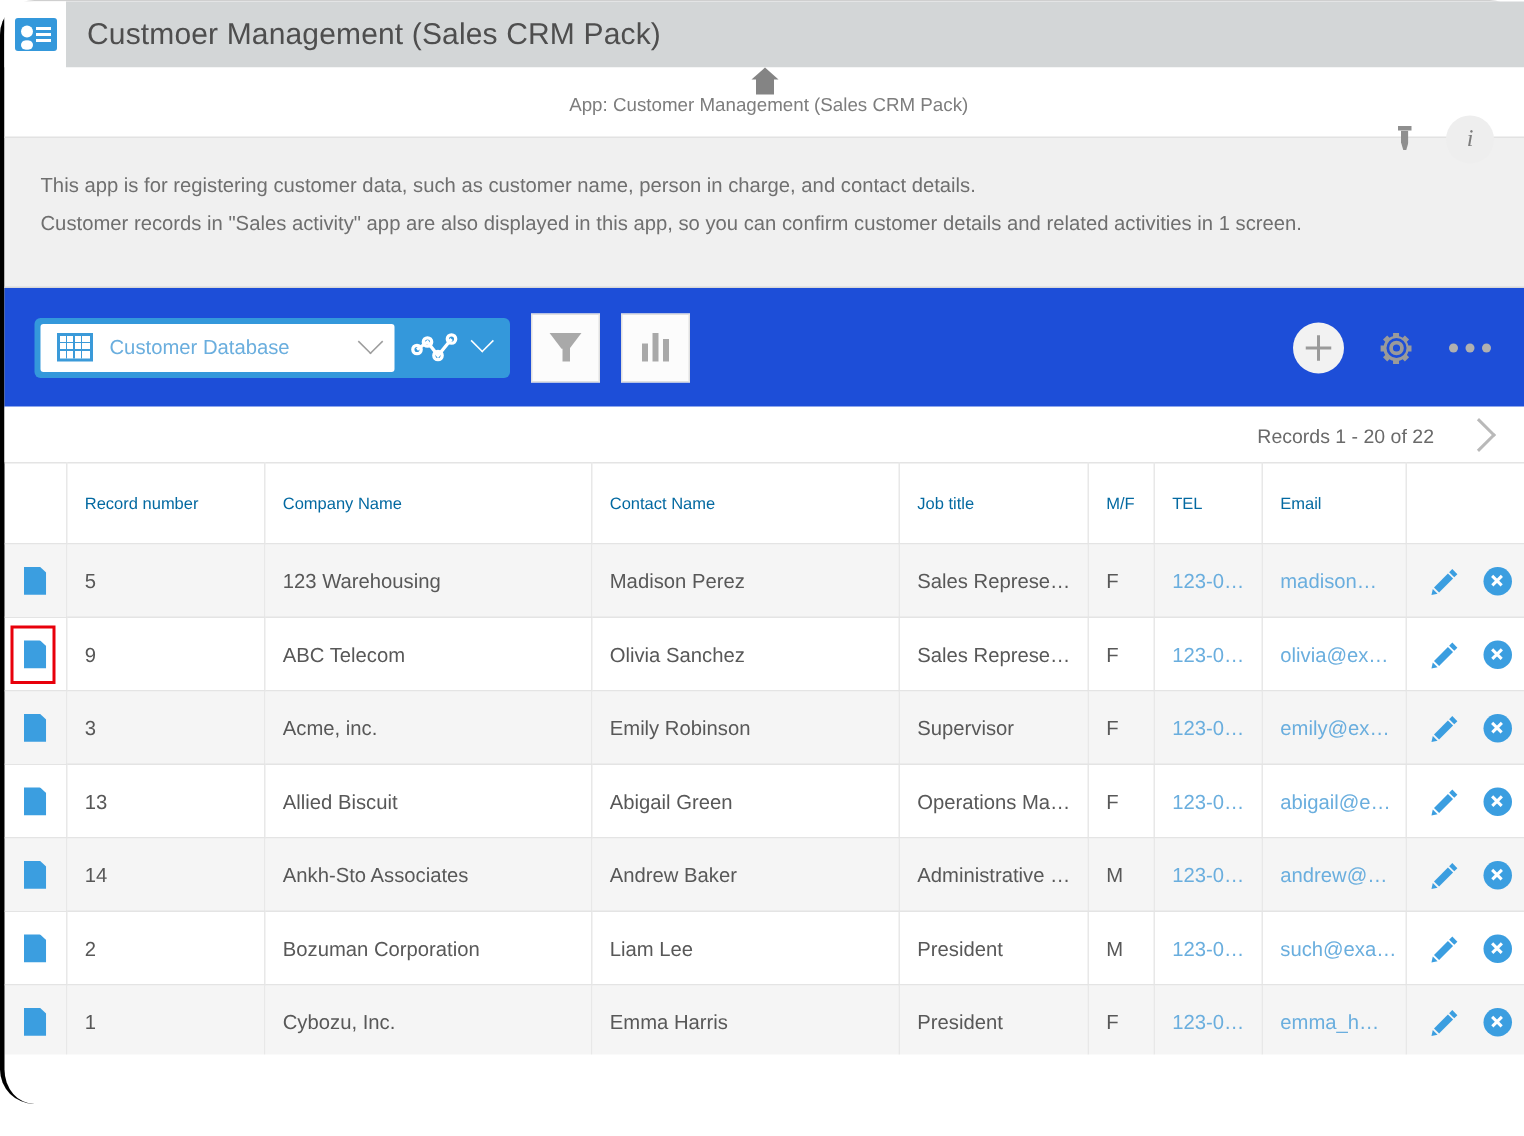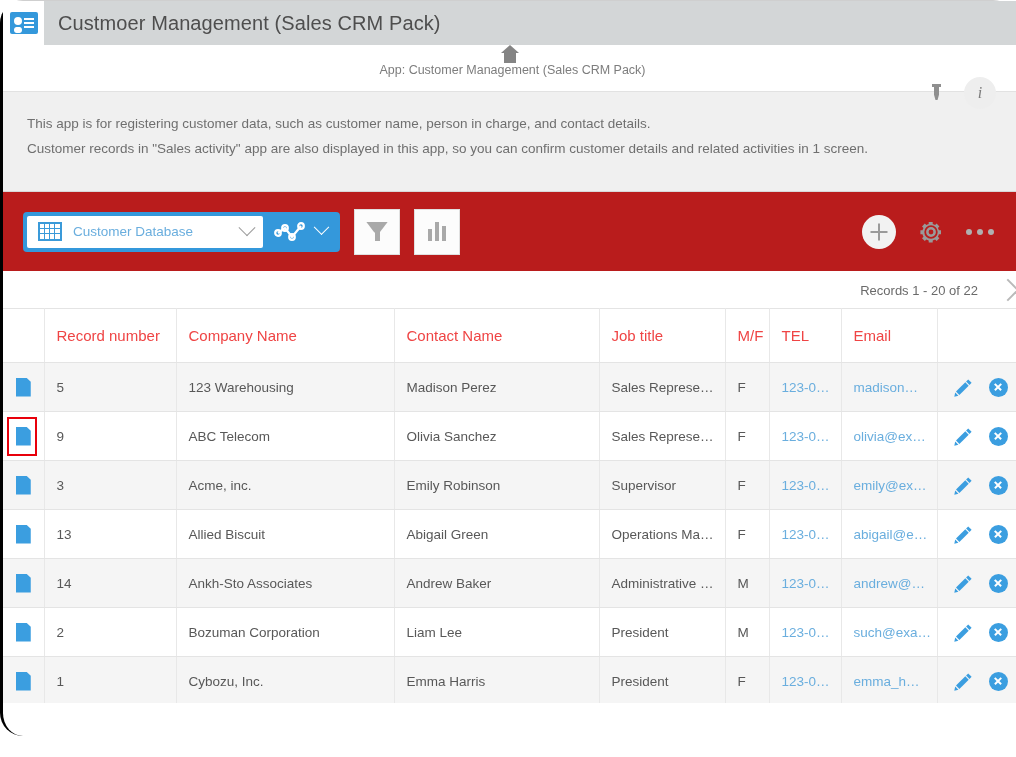--- a/index.html
+++ b/index.html
@@ -167,21 +167,21 @@
   .desc-line {
     font-size: 13.5px;
     color: #6f6f6f;
     line-height: 25px;
     max-width: 930px;
   }
 
   
   .toolbar {
     height: 80px;
-    background: #b91c1c;
+    background: #1d4ed8;
     display: flex;
     align-items: center;
     padding: 0 20px 0 20px;
     border-bottom: 1px solid #ffffff;
   }
   .view-selector {
     display: flex; align-items: stretch;
     background: #3498db;
     border-radius: 4px;
     height: 40px;
@@ -291,20 +291,21 @@
   .dots-btn {
     width: 30px; height: 8px; cursor: pointer;
     display: flex; align-items: center; gap: 5px;
   }
   .dots-btn i { width: 6px; height: 6px; border-radius: 50%; background: #b0b0b0; display:block; }
 
   
   .records-bar {
     height: 36px;
     display: flex; align-items: center; justify-content: flex-end;
+    padding-right: 22px;
     background: #fff;
     text-align: center;
   }
   .records-text { font-size: 13px; color: #6a6a6a; }
   .next-arrow {
     margin-left: 22px; width: 16px; height: 16px;
     border-right: 2px solid #b9b9b9;
     border-top: 2px solid #b9b9b9;
     transform: rotate(45deg);
     cursor: pointer;
@@ -325,22 +326,22 @@
     font-size: 13.5px;
     color: #585858;
     padding: 0 0 0 12px;
     height: 49px;
     overflow: hidden;
     white-space: nowrap;
     text-overflow: ellipsis;
   }
   table.grid th {
     height: 54px;
-    color: #ef4444;
-    font-size: 15px;
+    color: #0369a1;
+    font-size: 11px;
     background: #ffffff;
   }
   .col-doc   { width: 41px;  padding-left: 0 !important; text-align: center !important; }
   .col-rec   { width: 132px; }
   .col-comp  { width: 218px; }
   .col-cont  { width: 205px; }
   .col-job   { width: 126px; }
   .col-mf    { width: 44px; }
   .col-tel   { width: 72px; }
   .col-mail  { width: 96px; }

